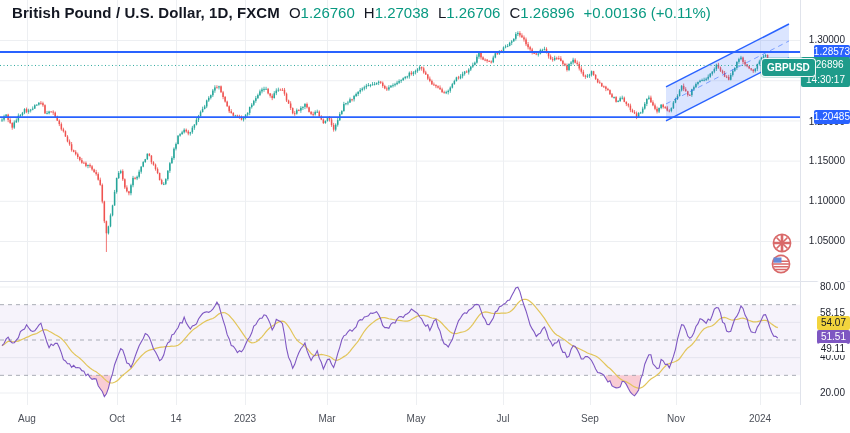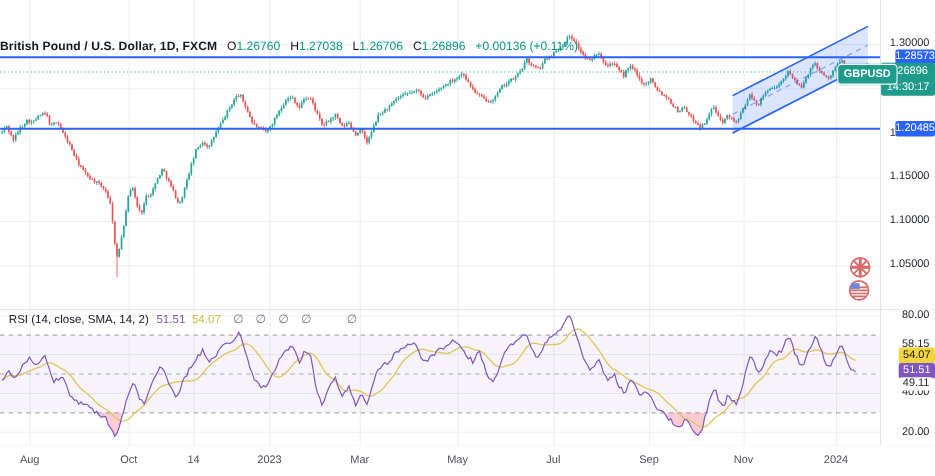--- a/index.html
+++ b/index.html
@@ -1,21 +1,21 @@
 <!DOCTYPE html>
 <html><head>
 <meta charset="utf-8">
 <style>
   html,body{margin:0;padding:0;background:#fff;}
   .root{position:relative;width:850px;height:433px;background:#ffffff;overflow:hidden;
         font-family:"Liberation Sans","DejaVu Sans",sans-serif;-webkit-font-smoothing:antialiased;}
   svg.canvas{position:absolute;left:0;top:0;z-index:1;}
   .sep-h{position:absolute;left:0;width:850px;height:1px;background:#e0e3eb;z-index:2;}
   .sep-v{position:absolute;top:0;width:1px;height:433px;background:#e0e3eb;z-index:2;}
-  .hdr{position:absolute;left:0;top:4px;z-index:5;font-size:11px;color:#131722;white-space:nowrap;margin-top:32px;}
+  .hdr{position:absolute;left:12px;top:4px;z-index:5;font-size:15px;color:#131722;white-space:nowrap;}
   .hdr .sym{font-weight:600;letter-spacing:.1px;}
   .hdr .grp{margin-left:9px;}
   .hdr .lt{color:#131722;}
   .hdr .val{color:#089981;}
   .rsihdr{position:absolute;left:8px;top:284px;z-index:5;font-size:10.5px;color:#131722;white-space:nowrap;}
   .rsihdr .rv{color:#7e57c2;margin-left:7px;}
   .rsihdr .mv{color:#d3bc41;margin-left:6px;}
   .rsihdr .emp{color:#787b86;margin-left:11px;font-size:11px;}
   .rsihdr .emp.gap{margin-left:32px;}
   .paxis{position:absolute;left:800px;top:0;width:50px;height:405px;z-index:4;}
@@ -848,23 +848,20 @@
         <line x1="0" y1="375.3335" x2="800" y2="375.3335" stroke="#8f939e" stroke-width="1" stroke-dasharray="4 4" opacity="0.75"></line>
         <polyline points="2,345.64093449051666 4.047000000000001,344.58956354408457 6.094000000000001,342.7803983294402 8.141000000000002,341.36333345717054 10.188000000000002,341.2999989248049 12.235000000000003,341.57765642539897 14.282000000000004,341.73537324382045 16.329000000000004,341.5302015878234 18.376000000000005,341.1033196605467 20.423000000000005,340.14797380473385 22.470000000000006,339.2203048722569 24.517000000000007,338.36603890281935 26.564000000000007,337.3197210210711 28.611000000000008,336.63448913335685 30.65800000000001,335.5493601286014 32.705000000000005,334.68740362167125 34.752,334.0876725276837 36.799,333.451084853807 38.846,332.32001514365555 40.892999999999994,330.90930972382944 42.93999999999999,330.0090581142225 44.98699999999999,329.7037677733457 47.033999999999985,330.05044567432856 49.08099999999998,331.20770867094177 51.12799999999998,332.21072742183236 53.174999999999976,333.39644687568983 55.22199999999997,334.7236273037729 57.26899999999997,335.8291912624057 59.31599999999997,337.0442704243755 61.362999999999964,338.57227146311345 63.40999999999996,340.63844859668836 65.45699999999997,342.9778144287683 67.50399999999996,345.73439568439187 69.55099999999996,348.6348843914004 71.59799999999996,351.3042296144919 73.64499999999995,353.41341710531105 75.69199999999995,355.21237274760705 77.73899999999995,356.6223633068245 79.78599999999994,358.32987837765546 81.83299999999994,360.1206515998041 83.87999999999994,362.1054232579476 85.92699999999994,364.4279247082774 87.97399999999993,366.32151266512665 90.02099999999993,368.07195106727266 92.06799999999993,369.47623650782793 94.11499999999992,370.73852267965697 96.16199999999992,371.8228361669328 98.20899999999992,373.39046251085193 100.25599999999991,374.9078265519329 102.30299999999991,376.77774077418235 104.34999999999991,378.8403949869731 106.3969999999999,380.7224396372336 108.4439999999999,382.165089410321 110.4909999999999,382.8149397143573 112.5379999999999,382.9950292547858 114.5849999999999,382.208023551371 116.63199999999989,381.1547722615325 118.67899999999989,379.4767581698202 120.72599999999989,377.2875455091226 122.77299999999988,375.2506714568382 124.81999999999988,373.61238363993533 126.86699999999988,371.9909445123687 128.91399999999987,370.2003507252507 130.96099999999987,368.47047856173504 133.00799999999987,366.0469911417796 135.05499999999986,363.3912814969151 137.10199999999986,360.739085077445 139.14899999999986,358.30826277961955 141.19599999999986,356.0407027640404 143.24299999999985,354.1719953438304 145.28999999999985,352.33762600805676 147.33699999999985,350.9656278580163 149.38399999999984,350.1680196149893 151.43099999999984,349.65003651858024 153.47799999999984,349.1443113038735 155.52499999999984,348.3541775054475 157.57199999999983,347.80785158295964 159.61899999999983,347.33086482270846 161.66599999999983,347.0743368177575 163.71299999999982,346.9576089463216 165.75999999999982,346.6885354547002 167.80699999999982,346.4809273510602 169.85399999999981,346.4576069840546 171.9009999999998,346.1919388843472 173.9479999999998,346.22572748920044 175.9949999999998,345.92838619276654 178.0419999999998,345.23182449268006 180.0889999999998,343.7828545170089 182.1359999999998,341.93089944203314 184.1829999999998,339.44359720340844 186.2299999999998,337.07776253646216 188.2769999999998,334.61546438165914 190.32399999999978,332.46602288355473 192.37099999999978,330.39641898831167 194.41799999999978,328.8316983226376 196.46499999999978,327.47887173349807 198.51199999999977,325.8645113209824 200.55899999999977,324.53107886469036 202.60599999999977,323.0682231755842 204.65299999999976,321.7717551492212 206.69999999999976,320.6318608093774 208.74699999999976,319.9015794972055 210.79399999999976,319.0521541250852 212.84099999999975,318.4794060432007 214.88799999999975,317.2798836088722 216.93499999999975,315.55621613002245 218.98199999999974,313.87846778383283 221.02899999999974,312.9570070337087 223.07599999999974,312.5857898309289 225.12299999999973,312.7593831702409 227.16999999999973,313.87797710324253 229.21699999999973,315.5068350455617 231.26399999999973,317.7950353938988 233.31099999999972,320.21084770212224 235.35799999999972,322.8675197470644 237.40499999999972,325.74151923755585 239.4519999999997,328.56315397821703 241.4989999999997,331.6036666297017 243.5459999999997,334.67505578954734 245.5929999999997,337.69403030318665 247.6399999999997,340.1407622672484 249.6869999999997,341.86609501224973 251.7339999999997,342.77552297539927 253.7809999999997,342.76732124816834 255.8279999999997,342.0562642710957 257.8749999999997,340.7522413408223 259.92199999999974,338.8050793362696 261.96899999999977,336.810492563801 264.0159999999998,334.3694422333461 266.0629999999998,331.7259655307931 268.10999999999984,329.4628096715662 270.15699999999987,327.45521074382344 272.2039999999999,326.0875499750983 274.2509999999999,324.80353293317347 276.29799999999994,323.34857192251064 278.34499999999997,322.1411319197162 280.392,321.3322377730303 282.439,321.1524020507071 284.48600000000005,321.86938675531854 286.5330000000001,323.85480009316876 288.5800000000001,326.6473871504516 290.6270000000001,329.7335677573064 292.67400000000015,333.5534411518233 294.7210000000002,337.0334914350584 296.7680000000002,339.8109289915918 298.8150000000002,341.8922607286979 300.86200000000025,343.23325107583025 302.9090000000003,344.6564367759636 304.9560000000003,346.3345589516581 307.0030000000003,348.49349243127597 309.05000000000035,350.9384040760479 311.0970000000004,353.5629191043856 313.1440000000004,355.1233837258204 315.19100000000043,355.58545239677403 317.23800000000045,355.11236193164393 319.2850000000005,354.87663540511926 321.3320000000005,354.44634430185886 323.37900000000053,354.7733076572887 325.42600000000056,355.231194372236 327.4730000000006,355.7184087343784 329.5200000000006,356.4682027341115 331.56700000000063,357.75226067107536 333.61400000000066,359.5102122105666 335.6610000000007,360.28253873445374 337.7080000000007,360.1331765559811 339.75500000000073,359.19835141502637 341.80200000000076,357.9988796974966 343.8490000000008,356.6348114907897 345.8960000000008,355.50057652893986 347.94300000000084,353.61534872035037 349.99000000000086,351.28367228893063 352.0370000000009,348.6003845155727 354.0840000000009,346.0759053076553 356.13100000000094,343.7397923804722 358.17800000000096,341.0347586787575 360.225000000001,337.8531021339894 362.272000000001,334.4604955635457 364.31900000000104,331.2820586973781 366.36600000000107,328.626109829141 368.4130000000011,326.37173840402784 370.4600000000011,324.4578237201489 372.50700000000114,322.851562270408 374.55400000000117,321.2754810041617 376.6010000000012,319.8483062518278 378.6480000000012,318.7776523061572 380.69500000000124,317.9011129491121 382.74200000000127,317.6492530415378 384.7890000000013,317.7032440823981 386.8360000000013,318.1544673229385 388.88300000000135,318.7745996346539 390.93000000000137,319.0671300345262 392.9770000000014,319.4670809269482 395.0240000000014,319.9350883741803 397.07100000000145,320.1633560435294 399.1180000000015,320.43003244607894 401.1650000000015,320.6606069482826 403.2120000000015,320.99599280453714 405.25900000000155,321.2079728680237 407.3060000000016,321.14439608630624 409.3530000000016,320.65235090793084 411.4000000000016,319.4800798863208 413.44700000000165,318.2596851826857 415.4940000000017,317.1382639112173 417.5410000000017,316.0701164114237 419.5880000000017,315.546859945448 421.63500000000175,315.2789691052175 423.6820000000018,315.30171147654454 425.7290000000018,315.82821468685273 427.77600000000183,316.4009453450858 429.82300000000185,317.39052827879675 431.8700000000019,317.9961443414791 433.9170000000019,318.42675548157575 435.96400000000193,318.82564503388335 438.01100000000196,319.8852188660082 440.058000000002,321.4664313150469 442.105000000002,323.5072354816149 444.15200000000203,325.77821254404887 446.19900000000206,328.01642311817943 448.2460000000021,330.17373808795963 450.2930000000021,331.9039243699784 452.34000000000214,333.06827596391435 454.38700000000216,333.5273867812142 456.4340000000022,333.6673649312047 458.4810000000022,332.9822863012132 460.52800000000224,332.4107157425178 462.57500000000226,331.9762127591848 464.6220000000023,331.50371579655155 466.6690000000023,330.5303925537882 468.71600000000234,329.0349944946284 470.76300000000236,326.88156410241714 472.8100000000024,324.2821725684235 474.8570000000024,321.42652784669525 476.90400000000244,318.38772570843975 478.95100000000247,315.6711699759793 480.9980000000025,313.59975867892575 483.0450000000025,312.44899030611566 485.09200000000254,311.93834788021456 487.13900000000257,312.19058929028944 489.1860000000026,312.66426633243225 491.2330000000026,313.1427704770374 493.28000000000264,313.51739705500086 495.32700000000267,313.4133736857675 497.3740000000027,313.45806710751856 499.4210000000027,313.2914942396777 501.46800000000275,313.20305742298797 503.5150000000028,313.15911374114063 505.5620000000028,313.06788767244444 507.6090000000028,312.74418818222404 509.65600000000285,311.981312963557 511.7030000000029,310.48733635341466 513.7500000000028,308.5239537301477 515.7970000000029,305.9262518810683 517.8440000000029,303.2554466359837 519.8910000000029,301.12491972978313 521.938000000003,299.76562789520653 523.985000000003,299.2875564679761 526.032000000003,299.29796268416027 528.079000000003,300.09643333321657 530.126000000003,301.4487634696401 532.1730000000031,303.2165619537293 534.2200000000031,305.2784885396155 536.2670000000031,307.85202827594145 538.3140000000031,310.303210605967 540.3610000000032,312.973840873837 542.4080000000032,315.6207227906187 544.4550000000032,318.3971328702853 546.5020000000032,321.5780278564874 548.5490000000033,324.9562174702403 550.5960000000033,328.0019600743464 552.6430000000033,330.91347791118324 554.6900000000034,333.21134842241213 556.7370000000034,334.99847165247417 558.7840000000034,336.03771522538574 560.8310000000034,337.38903041290627 562.8780000000035,338.8398632625743 564.9250000000035,339.96350329249975 566.9720000000035,341.6173002766583 569.0190000000035,343.2664867810844 571.0660000000036,344.7145542196685 573.1130000000036,346.0627177926827 575.1600000000036,347.11733504233973 577.2070000000036,347.88595178549144 579.2540000000037,348.7551651513875 581.3010000000037,349.6825432752699 583.3480000000037,350.8202571145713 585.3950000000037,351.79449423006497 587.4420000000038,353.00987391748924 589.4890000000038,353.74734411205907 591.5360000000038,354.330084203903 593.5830000000038,355.20001886054 595.6300000000039,356.03434520502753 597.6770000000039,357.2003262372131 599.7240000000039,358.87759212664764 601.7710000000039,360.8709003130685 603.818000000004,362.9157858750542 605.865000000004,364.9829320987167 607.912000000004,366.99541648769093 609.959000000004,368.554378482499 612.0060000000041,370.46768714939 614.0530000000041,372.6557399396557 616.1000000000041,374.8905978343853 618.1470000000041,377.0073152855299 620.1940000000042,378.889400373582 622.2410000000042,380.09633487164535 624.2880000000042,381.0002285450682 626.3350000000042,381.8490486188192 628.3820000000043,382.97211390297844 630.4290000000043,384.2975074208001 632.4760000000043,385.66465927483534 634.5230000000043,386.8989413801505 636.5700000000044,387.6930432447778 638.6170000000044,388.35363314338974 640.6640000000044,387.87375515770583 642.7110000000044,386.93214974024323 644.7580000000045,385.2390484646666 646.8050000000045,383.2055191815684 648.8520000000045,380.91828272877024 650.8990000000045,379.0262546367499 652.9460000000046,377.7465470357026 654.9930000000046,376.43368548091985 657.0400000000046,375.0068221542512 659.0870000000047,373.2864551239953 661.1340000000047,370.7983379724087 663.1810000000047,368.29345738500274 665.2280000000047,366.2514274588955 667.2750000000048,364.40463865661434 669.3220000000048,363.597903412496 671.3690000000048,362.7680546123953 673.4160000000048,362.21342623923357 675.4630000000049,361.50339665394864 677.5100000000049,360.3774288769752 679.5570000000049,358.72534326308414 681.6040000000049,355.92803105122357 683.651000000005,353.0208983587492 685.698000000005,350.2373212020453 687.745000000005,347.9469794377308 689.792000000005,346.4363849941149 691.8390000000051,344.7137919865971 693.8860000000051,342.4439098030841 695.9330000000051,339.755906200455 697.9800000000051,336.5988732766962 700.0270000000052,333.478192311256 702.0740000000052,330.8443035311408 704.1210000000052,328.83839596079486 706.1680000000052,327.717200003917 708.2150000000053,326.816074784859 710.2620000000053,326.5103540061008 712.3090000000053,325.7904853116991 714.3560000000053,324.32032076592424 716.4030000000054,322.2807996028115 718.4500000000054,320.1138754542621 720.4970000000054,318.4331147216056 722.5440000000054,317.68002206599203 724.5910000000055,317.4714212831365 726.6380000000055,318.0014074706132 728.6850000000055,318.9527050872081 730.7320000000055,319.7873387887649 732.7790000000056,320.0375474508819 734.8260000000056,319.7071637314034 736.8730000000056,319.5024587426628 738.9200000000056,318.89996084383006 740.9670000000057,318.2330831582494 743.0140000000057,318.18853394848867 745.0610000000057,318.7263244388739 747.1080000000057,319.49895365345276 749.1550000000058,320.49254410401744 751.2020000000058,321.18557389962507 753.2490000000058,321.8235130480611 755.2960000000058,321.9415477593352 757.3430000000059,321.5968217275115 759.3900000000059,321.0851372627079 761.4370000000059,320.71771092008197 763.484000000006,320.45354741557856 765.531000000006,320.3432080041477 767.578000000006,320.89891898098807 769.625000000006,322.38694422096626 771.672000000006,324.0896391382054 773.7190000000061,325.5995115901453 775.7660000000061,326.85307527797534 777.8130000000061,327.6415007284959" fill="none" stroke="#e2c55a" stroke-width="1.2"></polyline>
         <polyline points="2,345.64093449051666 4.047000000000001,343.5381925976525 6.094000000000001,339.1620679001514 8.141000000000002,337.1121388403616 10.188000000000002,341.0466607953426 12.235000000000003,342.96594392836914 14.282000000000004,342.68167415434937 16.329000000000004,340.0939999958442 18.376000000000005,337.68826424233254 20.423000000000005,331.5498611024185 22.470000000000006,329.94361554748747 24.517000000000007,328.96911323900616 26.564000000000007,324.7639064400921 28.611000000000008,327.726474593072 30.65800000000001,330.4491284239397 32.705000000000005,331.47080150063124 34.752,330.76583258432544 36.799,328.19991140608784 38.846,325.2116848532216 40.892999999999994,323.21606805080455 42.93999999999999,330.0781516198524 44.98699999999999,335.8199352235682 47.033999999999985,342.5417548560926 49.08099999999998,347.7515430550038 51.12799999999998,343.9858780599552 53.174999999999976,345.5691855930109 55.22199999999997,343.3444324332551 57.26899999999997,343.2043700139308 59.31599999999997,347.4602366915172 61.362999999999964,352.8628160429622 63.40999999999996,359.69231245437425 65.45699999999997,360.9510330552067 67.50399999999996,363.8038224319523 69.55099999999996,363.8229099489247 71.59799999999996,367.4489847431317 73.64499999999995,365.3485600950368 75.69199999999995,367.72713384823714 77.73899999999995,367.49141088404815 79.78599999999994,367.8910890515883 81.83299999999994,370.6400107030923 83.87999999999994,371.1312356472641 85.92699999999994,375.71939031854765 87.97399999999993,373.9704680874071 90.02099999999993,377.3689536730061 92.06799999999993,379.3523086221484 94.11499999999992,378.62303946081306 96.16199999999992,378.98421125381344 98.20899999999992,385.7696787637929 100.25599999999991,388.6920813182653 102.30299999999991,391.527359206529 104.34999999999991,396.60429282730746 106.3969999999999,393.8400359876951 108.4439999999999,388.08818587481255 110.4909999999999,379.7379149596004 112.5379999999999,373.652489213262 114.5849999999999,364.70131047074153 116.63199999999989,359.2249500296681 118.67899999999989,353.87675638903335 120.72599999999989,348.703331372382 122.77299999999988,350.1068027288312 124.81999999999988,356.04818181717377 126.86699999999988,363.0695309778601 128.91399999999987,363.62376829861336 130.96099999999987,367.3091489173097 133.00799999999987,362.6754689479311 135.05499999999986,356.66010095959206 137.10199999999986,350.9574360022314 139.14899999999986,345.7064027900443 141.19599999999986,341.9066489951541 143.24299999999985,338.5394065878014 145.28999999999985,333.54377932883637 147.33699999999985,334.6687822884678 149.38399999999984,337.5368159700039 151.43099999999984,342.8550393791043 153.47799999999984,348.9680288112792 155.52499999999984,352.0076577998965 157.57199999999983,355.97520538378274 159.61899999999983,360.63133427379375 161.66599999999983,359.08407687861757 163.71299999999982,355.02591075948925 165.75999999999982,347.1904071195312 167.80699999999982,342.79988933908453 169.85399999999981,341.58016385707634 171.9009999999998,334.82005319189756 173.9479999999998,334.0168197967817 175.9949999999998,330.50600413839334 178.0419999999998,327.7849521687929 180.0889999999998,322.5694597197083 182.1359999999998,323.0406577616178 184.1829999999998,317.185426459151 186.2299999999998,322.85352004653515 188.2769999999998,326.15916010655104 190.32399999999978,328.9918959051563 192.37099999999978,326.05145622608546 194.41799999999978,325.2843178000945 196.46499999999978,323.86031709113104 198.51199999999977,318.97911808185665 200.55899999999977,316.1519988038099 202.60599999999977,313.53684014929513 204.65299999999976,312.3554517693112 206.69999999999976,311.8264314109794 208.74699999999976,312.34552134930243 210.79399999999976,311.148702551934 212.84099999999975,309.1669533127674 214.88799999999975,306.0602059659357 216.93499999999975,302.0278154026552 218.98199999999974,305.50341905850195 221.02899999999974,313.15100572434727 223.07599999999974,320.0872769611765 225.12299999999973,326.2906238414994 227.16999999999973,334.63943314388035 229.21699999999973,338.956009996278 231.26399999999973,345.5716450260143 233.31099999999972,346.1768240844392 235.35799999999972,349.0198400401701 237.40499999999972,352.58151421618277 239.4519999999997,350.6515889211901 241.4989999999997,351.73413043355293 243.5459999999997,349.0596542037744 245.5929999999997,344.29345859360564 247.6399999999997,339.7576665553668 249.6869999999997,337.30566415436556 251.7339999999997,332.81926844527004 253.7809999999997,326.17579966026676 255.8279999999997,324.68463546486333 257.8749999999997,320.6996889724506 259.92199999999974,318.3113769622766 261.96899999999977,318.25260926987835 264.0159999999998,314.8451354138011 266.0629999999998,315.57284038044054 268.10999999999984,318.9674068920147 270.15699999999987,323.6277454451538 272.2039999999999,329.912403441622 274.2509999999999,326.31722000665843 276.29799999999994,319.3882124060872 278.34499999999997,320.4015041152437 280.392,321.4947503916663 282.439,323.65809954774284 284.48600000000005,334.72242132942347 286.5330000000001,348.49547570235393 288.5800000000001,357.40759576423625 290.6270000000001,361.4591377658452 292.67400000000015,368.3233629370377 294.7210000000002,364.293544345732 296.7680000000002,357.8515326834827 298.8150000000002,352.7663897646392 300.86200000000025,348.6862683014746 302.9090000000003,346.2418198085252 304.9560000000003,342.88192286581034 307.0030000000003,350.6265728298937 309.05000000000035,355.7235134184731 311.0970000000004,360.4013099444714 313.1440000000004,356.5689260295103 315.19100000000043,354.9644370957045 317.23800000000045,350.78432925241447 319.2850000000005,358.1589663945002 321.3320000000005,362.2992874913921 323.37900000000053,368.87103132175025 325.42600000000056,364.26194669274423 327.4730000000006,359.5873908346323 329.5200000000006,359.1833842977385 331.56700000000063,364.21863092601984 333.61400000000066,367.493244418687 335.6610000000007,361.4391441643139 337.7080000000007,353.63244291985586 339.75500000000073,347.3137579711054 341.80200000000076,339.7763219840939 343.8490000000008,335.8674822018072 345.8960000000008,334.90503978651725 347.94300000000084,331.7657770742473 349.99000000000086,329.655817451516 352.0370000000009,331.3050024947392 354.0840000000009,328.9192377819007 356.13100000000094,326.8818098540684 358.17800000000096,321.31291247373315 360.225000000001,319.6754392992666 362.272000000001,319.9967524324744 364.31900000000104,316.9410280379676 366.36600000000107,316.44915876453695 368.4130000000011,315.7525580195208 370.4600000000011,312.981516409789 372.50700000000114,313.3798219054344 374.55400000000117,312.83990205906935 376.6010000000012,311.78533054157293 378.6480000000012,314.6666622121278 380.69500000000124,319.0334514961067 382.74200000000127,325.39319907586145 384.7890000000013,327.63768442611206 386.8360000000013,327.63003784129876 388.88300000000135,328.35729166328235 390.93000000000137,324.09217803068634 392.9770000000014,322.5403405318754 395.0240000000014,323.00126302578605 397.07100000000145,318.948305390409 399.1180000000015,316.714986045483 401.1650000000015,316.6078649362848 403.2120000000015,317.5353040466334 405.25900000000155,314.75305143038497 407.3060000000016,313.77658726808335 409.3530000000016,312.14481899885135 411.4000000000016,308.98140477332055 413.44700000000165,310.55215857522074 415.4940000000017,311.93014004074075 417.5410000000017,313.40322666617294 419.5880000000017,316.7665875070255 421.63500000000175,318.78986876864906 423.6820000000018,323.31965622436445 425.7290000000018,326.3193503347236 427.77600000000183,324.7332152607461 429.82300000000185,330.46202600823756 431.8700000000019,326.0139289241866 433.9170000000019,320.7816073917378 435.96400000000193,319.3610410003896 438.01100000000196,326.9788526485996 440.058000000002,331.1183790598626 442.105000000002,339.12341690717165 444.15200000000203,343.72381891481706 446.19900000000206,344.73817470400115 448.2460000000021,346.9689970839477 450.2930000000021,343.0124767169125 452.34000000000214,339.6205785394677 454.38700000000216,332.7469017769213 456.4340000000022,326.69290936061327 458.4810000000022,320.8709251883569 460.52800000000224,318.01194110245075 462.57500000000226,314.69856562507556 464.6220000000023,312.7460835235243 466.6690000000023,313.35232724991266 468.71600000000234,310.1828062316252 470.76300000000236,308.9753914162142 472.8100000000024,307.33233743890594 474.8570000000024,304.7591485998059 476.90400000000244,304.4257671483706 478.95100000000247,304.98069646246637 480.9980000000025,310.62082038071753 483.0450000000025,316.63614455758074 485.09200000000254,319.54391539799775 487.13900000000257,324.40230492940435 489.1860000000026,324.64341969245055 491.2330000000026,321.3976236495476 493.28000000000264,317.9908556150128 495.32700000000267,311.8960000806458 497.3740000000027,310.8085141361398 499.4210000000027,306.6433712664421 501.46800000000275,306.09422200524955 503.5150000000028,304.1439370539433 505.5620000000028,303.14860218662415 507.6090000000028,300.44890359938 509.65600000000285,299.9405673193789 511.7030000000029,295.7204720155883 513.7500000000028,292.05655867225994 515.7970000000029,288.03447904229387 517.8440000000029,287.2521462612654 519.8910000000029,291.57024696273976 521.938000000003,298.9607699309409 523.985000000003,305.20300009941997 526.032000000003,310.9542011627178 528.079000000003,317.8219603532297 530.126000000003,325.02684391517886 532.1730000000031,328.893115831193 534.2200000000031,332.0155743890313 536.2670000000031,336.4784599079428 538.3140000000031,334.25711993973664 540.3610000000032,333.10929576576825 542.4080000000032,329.11290550720366 544.4550000000032,326.90422015762664 546.5020000000032,331.7846760680941 548.5490000000033,338.8649015552809 550.5960000000033,341.60116638842607 552.6430000000033,345.9642498151358 554.6900000000034,343.12438831992165 556.7370000000034,342.84168557409856 558.7840000000034,339.57625393594066 560.8310000000034,347.81152845648023 562.8780000000035,352.3272342843841 564.9250000000035,352.209420326899 566.9720000000035,357.4102777179567 569.0190000000035,356.19790682773294 571.0660000000036,349.385849647382 573.1130000000036,345.77851017982493 575.1600000000036,346.54931756329216 577.2070000000036,349.6255359594051 579.2540000000037,353.77015351097054 581.3010000000037,358.94754354948975 583.3480000000037,359.0523820701418 585.3950000000037,356.48100519101024 587.4420000000038,356.59156955987976 589.4890000000038,358.1361111804579 591.5360000000038,360.4855955701994 593.5830000000038,364.3885055198166 595.6300000000039,369.09084654078237 597.6770000000039,372.5216412783314 599.7240000000039,372.86757209946506 601.7710000000039,373.68482478971674 603.818000000004,375.17771543109296 605.865000000004,378.56558309067907 607.912000000004,381.9449349566098 609.959000000004,380.7730114768028 612.0060000000041,385.83870340661565 614.0530000000041,387.11374425472997 616.1000000000041,387.87958008609377 618.1470000000041,387.77015549648297 620.1940000000042,386.8347868029287 622.2410000000042,381.2855884927041 624.2880000000042,381.7453579687013 626.3350000000042,384.4051223108456 628.3820000000043,388.590486077695 630.4290000000043,392.24033403922016 632.4760000000043,394.31784138758616 634.5230000000043,395.8455325650908 636.5700000000044,393.0623610613923 638.6170000000044,390.02127005736946 640.6640000000044,379.1204116070412 642.7110000000044,373.9312684102538 644.7580000000045,364.1761622280211 646.8050000000045,359.30074553310783 648.8520000000045,354.81347646375445 650.8990000000045,354.7971952044195 652.9460000000046,363.8294515540384 654.9930000000046,366.02506054388766 657.0400000000046,368.61439950433413 659.0870000000047,368.1551956156374 661.1340000000047,359.4842012653736 663.1810000000047,360.777204341407 665.2280000000047,364.4739420958915 667.2750000000048,364.1662268254327 669.3220000000048,367.82611818938517 671.3690000000048,362.31338520884356 673.4160000000048,356.41136500375706 675.4630000000049,349.36033133911906 677.5100000000049,339.0499275861265 679.5570000000049,331.6679966099443 681.6040000000049,324.66708058799014 683.651000000005,325.32520284924686 685.698000000005,329.6443193104789 687.745000000005,336.0904109152351 689.792000000005,338.3358790547509 691.8390000000051,336.6609022361571 693.8860000000051,332.69559152671036 695.9330000000051,326.53417638862487 697.9800000000051,323.62765725676263 700.0270000000052,318.6238516926804 702.0740000000052,319.5369220821436 704.1210000000052,321.27762535427615 706.1680000000052,323.3531841898373 708.2150000000053,319.0522435431319 710.2620000000053,320.38698968537443 712.3090000000053,315.24704112762373 714.3560000000053,309.0620156696306 716.4030000000054,307.53711463165695 718.4500000000054,307.99894097505944 720.4970000000054,313.13025197896604 722.5440000000054,322.1522943481205 724.5910000000055,323.61376542864804 726.6380000000055,331.04746388143576 728.6850000000055,331.94201832500846 730.7320000000055,331.22179390393876 732.7790000000056,324.7805466239152 734.8260000000056,318.7278121171375 736.8730000000056,316.18637370076385 738.9200000000056,311.95201910171596 740.9670000000057,305.9107535294946 743.0140000000057,308.4383267329803 745.0610000000057,315.06618149705076 747.1080000000057,318.8157499791632 749.1550000000058,327.04051828687136 751.2020000000058,331.8547114866279 753.2490000000058,332.5449135067519 755.2960000000058,332.69994983927353 757.3430000000059,327.11585387947576 759.3900000000059,324.0582113966887 761.4370000000059,319.6365778271522 763.484000000006,315.02952305408934 765.531000000006,314.6416219407321 767.578000000006,319.731972777481 769.625000000006,326.74310688918985 771.672000000006,332.27605557432884 773.7190000000061,336.204395824209 775.7660000000061,336.365641608783 777.8130000000061,338.0784745941587" fill="none" stroke="#7e57c2" stroke-width="1.1"></polyline>
       </g>
     </svg>
 
   <div class="hdr">
     <span class="sym">British Pound / U.S. Dollar, 1D, FXCM</span><span class="grp"><span class="lt">O</span><span class="val">1.26760</span></span><span class="grp"><span class="lt">H</span><span class="val">1.27038</span></span><span class="grp"><span class="lt">L</span><span class="val">1.26706</span></span><span class="grp"><span class="lt">C</span><span class="val">1.26896</span></span><span class="grp val">+0.00136 (+0.11%)</span>
   </div>
 
-  <div class="rsihdr">
-    <span>RSI (14, close, SMA, 14, 2)</span><span class="rv">51.51</span><span class="mv">54.07</span><span id="rsi-empties"><span class="emp">∅</span><span class="emp">∅</span><span class="emp">∅</span><span class="emp">∅</span><span class="emp gap">∅</span></span>
-  </div>
 
   <svg class="flags" width="34" height="52">
     <g>
       <circle cx="16" cy="15" r="8.6" fill="#fff" stroke="#d65d5d" stroke-width="1.6"></circle>
       <path d="M16 7 V23 M8 15 H24 M10.5 9.5 L21.5 20.5 M21.5 9.5 L10.5 20.5" stroke="#d65d5d" stroke-width="1.7" fill="none"></path>
       <path d="M16 7 V23 M8 15 H24" stroke="#d65d5d" stroke-width="2.6" fill="none"></path>
     </g>
     <g>
       <circle cx="15" cy="36" r="8.6" fill="#fff" stroke="#d65d5d" stroke-width="1.6"></circle>
       <path d="M7 33.2 H23 M7 36 H23 M7.5 38.8 H22.5 M9 41.4 H21" stroke="#d65d5d" stroke-width="1.5"></path>

